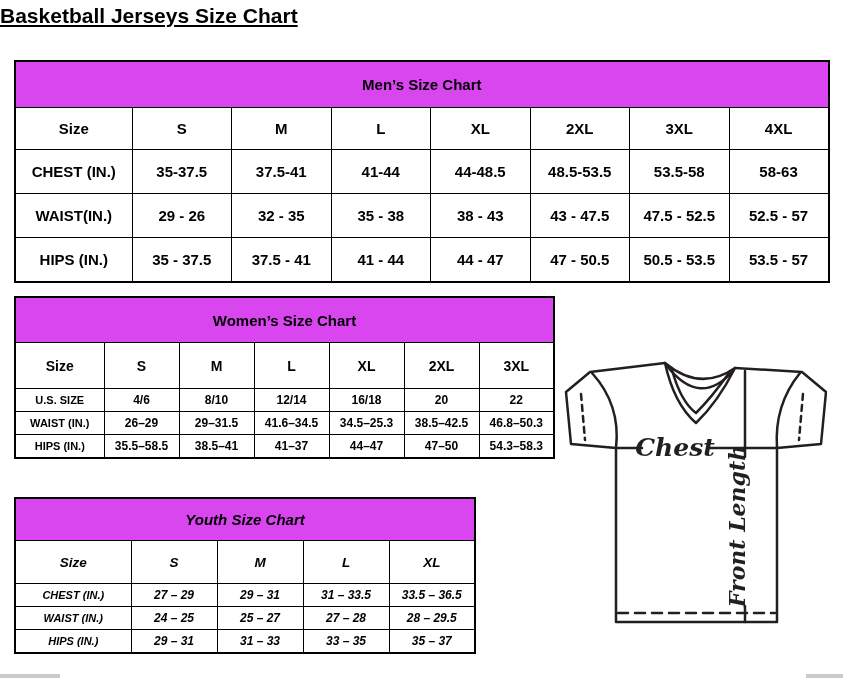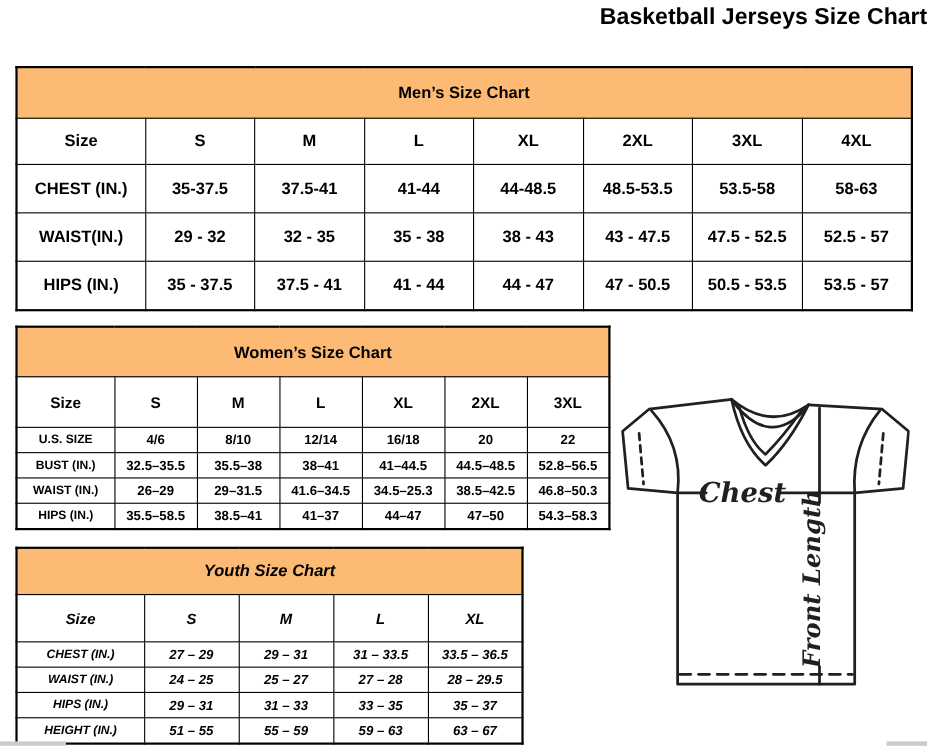--- a/index.html
+++ b/index.html
@@ -2,28 +2,28 @@
 <html><head>
 <meta charset="utf-8">
 <style>
   html,body { margin:0; padding:0; background:#fff; }
   .page {
     position:relative; width:843px; height:679px; background:#ffffff;
     font-family:"Liberation Sans", sans-serif; color:#000; overflow:hidden;
   }
   .page-title {
     position:absolute; top:4px; left:0; width:100%; margin:0;
-    text-align:right; font-size:21px; font-weight:bold;
+    text-align:left; font-size:21px; font-weight:bold;text-decoration:underline;
   }
   table.tbl {
     position:absolute; border-collapse:collapse; table-layout:fixed;
     text-align:center; font-weight:bold; border:2px solid #000;
   }
   table.tbl th, table.tbl td { border:1.5px solid #000; padding:0; vertical-align:middle; }
-  .caption { background:#fdba74; font-size:15px; }
+  .caption { background:#d946ef; font-size:15px; }
   
   .mens { left:14px; top:60px; width:814px; }
   .mens .caption { height:45px; }
   .mens .cols th { height:41px; font-size:15px; }
   .mens tbody td { height:43px; font-size:15px; }
   
   .womens { left:14px; top:296px; width:539px; }
   .womens .caption { height:44px; }
   .womens .cols th { height:45px; font-size:14px; }
   .womens tbody td { height:22px; font-size:12px;margin-left:14px; }
@@ -85,21 +85,21 @@
         <td>35-37.5</td>
         <td>37.5-41</td>
         <td>41-44</td>
         <td>44-48.5</td>
         <td>48.5-53.5</td>
         <td>53.5-58</td>
         <td>58-63</td>
       </tr>
       <tr>
         <td class="rowlabel">WAIST(IN.)</td>
-        <td>29 - 32</td>
+        <td>29 - 26</td>
         <td>32 - 35</td>
         <td>35 - 38</td>
         <td>38 - 43</td>
         <td>43 - 47.5</td>
         <td>47.5 - 52.5</td>
         <td>52.5 - 57</td>
       </tr>
       <tr>
         <td class="rowlabel">HIPS (IN.)</td>
         <td>35 - 37.5</td>
@@ -141,29 +141,20 @@
       <tr>
         <td class="rowlabel">U.S. SIZE</td>
         <td>4/6</td>
         <td>8/10</td>
         <td>12/14</td>
         <td>16/18</td>
         <td>20</td>
         <td>22</td>
       </tr>
       <tr>
-        <td class="rowlabel">BUST (IN.)</td>
-        <td>32.5–35.5</td>
-        <td>35.5–38</td>
-        <td>38–41</td>
-        <td>41–44.5</td>
-        <td>44.5–48.5</td>
-        <td>52.8–56.5</td>
-      </tr>
-      <tr>
         <td class="rowlabel">WAIST (IN.)</td>
         <td>26–29</td>
         <td>29–31.5</td>
         <td>41.6–34.5</td>
         <td>34.5–25.3</td>
         <td>38.5–42.5</td>
         <td>46.8–50.3</td>
       </tr>
       <tr>
         <td class="rowlabel">HIPS (IN.)</td>
@@ -212,27 +203,20 @@
         <td>27 – 28</td>
         <td>28 – 29.5</td>
       </tr>
       <tr>
         <td class="rowlabel">HIPS (IN.)</td>
         <td>29 – 31</td>
         <td>31 – 33</td>
         <td>33 – 35</td>
         <td>35 – 37</td>
       </tr>
-      <tr>
-        <td class="rowlabel">HEIGHT (IN.)</td>
-        <td>51 – 55</td>
-        <td>55 – 59</td>
-        <td>59 – 63</td>
-        <td>63 – 67</td>
-      </tr>
     </tbody>
   </table>
 
   <svg class="jersey" viewBox="0 0 272 266">
 
     <path d="M110,3 L35,12 L11,32 L16,84 L61,88 L61,262 L222,262 L222,88 L266,84 L271,32 L247,12 L180,8"></path>
 
     <path d="M37,13 Q66,45 61,88"></path>
     <path d="M245,13 Q219,45 222,88"></path>
 

